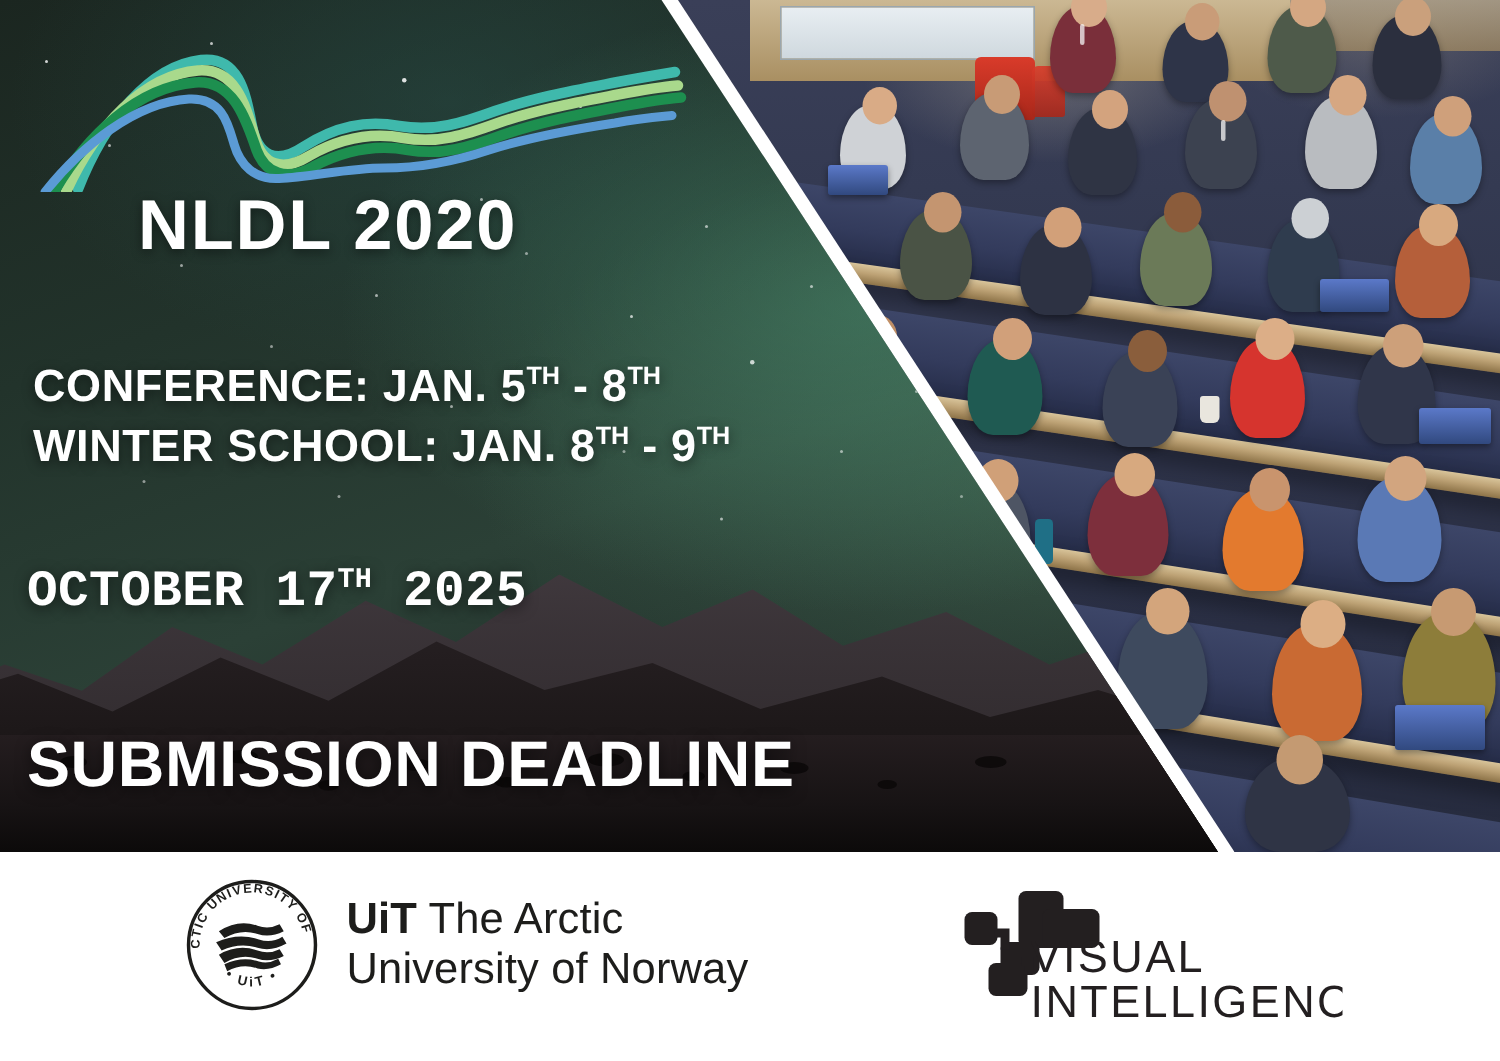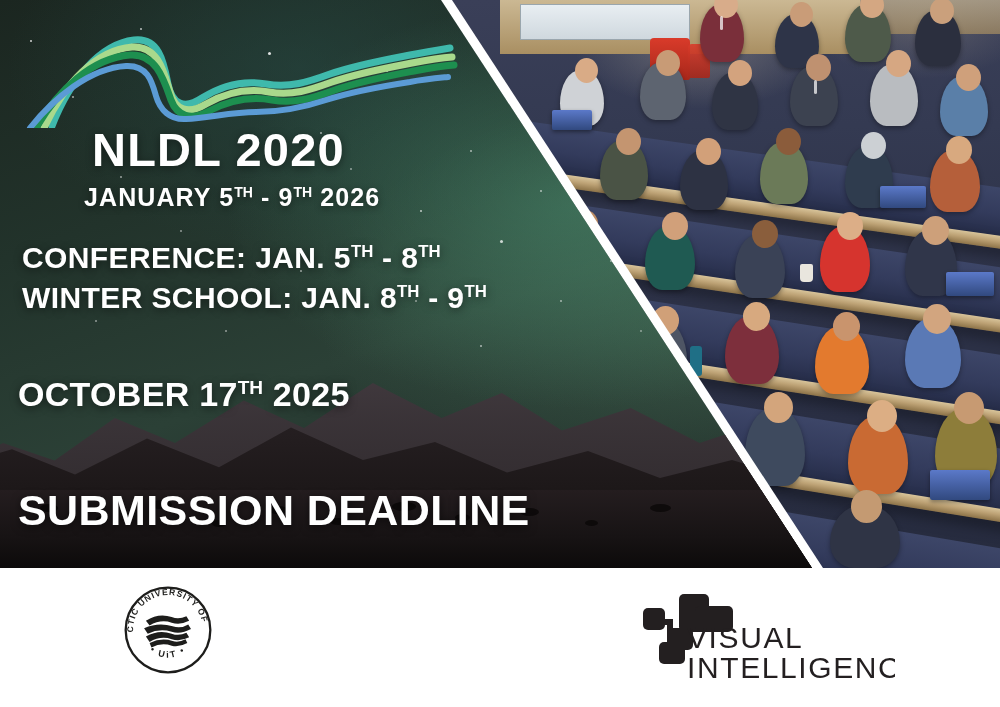--- a/index.html
+++ b/index.html
@@ -164,20 +164,21 @@
     position:absolute; left:22px; top:283px;
     font-size:30px; font-weight:700; letter-spacing:.4px;
     color:#ffffff; line-height:1;
     text-shadow:0 2px 8px rgba(0,0,0,.5);
   }
   .deadline-date {
     position:absolute; left:18px; top:377px;
     font-size:34px; font-weight:700; letter-spacing:.3px;
     color:#ffffff; line-height:1;
     text-shadow:0 2px 9px rgba(0,0,0,.55);
+    font-family:Liberation Mono, monospace;
   }
   .deadline-1 {
     position:absolute; left:18px; top:432px;
     font-size:43px; font-weight:700; letter-spacing:.4px;
     color:#ffffff; line-height:1;
     text-shadow:0 2px 10px rgba(0,0,0,.6);
   }
   .deadline-2 {
     position:absolute; left:18px; top:489px;
     font-size:43px; font-weight:700; letter-spacing:.4px;
@@ -434,23 +435,20 @@
                    C 142 92, 152 102, 168 101 C 190 100, 214 94, 238 94
                    C 262 94, 284 90, 308 82 C 336 73, 366 68, 392 64 C 408 61, 420 60, 430 59" stroke="#5b9bd5" stroke-width="6"></path>
         </g>
       </svg>
     </div>
 
     <div class="text-block">
 
       <div class="title-nldl">NLDL 2020</div>
 
-      <div class="title-dates">
-        <span>JANUARY 5</span><sup class="ord">TH</sup><span> - 9</span><sup class="ord">TH</sup><span> 2026</span>
-      </div>
 
       <div class="line-conf">
         <span>CONFERENCE: JAN. 5</span><sup class="ord">TH</sup><span> - 8</span><sup class="ord">TH</sup>
       </div>
 
       <div class="line-ws">
         <span>WINTER SCHOOL: JAN. 8</span><sup class="ord">TH</sup><span> - 9</span><sup class="ord">TH</sup>
       </div>
 
       <div class="deadline-date">
@@ -477,20 +475,24 @@
           <textPath href="#ringBot" startOffset="50%" text-anchor="middle">• UiT •</textPath>
         </text>
         <g fill="#1d1d1b">
           <path d="M26 40 q14 -9 28 -4 q8 3 16 -1 l3 5 q-10 5 -19 2 q-12 -4 -24 3 z"></path>
           <path d="M24 48 q16 -7 31 -2 q9 3 17 -2 l3 5 q-11 6 -21 3 q-13 -4 -26 2 z"></path>
           <path d="M26 57 q14 -8 28 -3 q8 3 16 -1 l3 5 q-10 5 -19 2 q-12 -4 -24 3 z"></path>
           <path d="M30 64 q13 -6 25 -2 q7 2 14 -2 l2 4 q-9 5 -17 3 q-11 -4 -22 2 z"></path>
         </g>
       </svg>
       <div class="uit-words">
+        <div>
+          <span class="bold">UiT</span><span> The Arctic</span>
+        </div>
+        <div>University of Norway</div>
       </div>
     </div>
 
     <div class="vi-logo">
       <svg width="258" height="90" viewBox="0 0 258 90" xmlns="http://www.w3.org/2000/svg">
         <g fill="#231f20">
 
           <rect x="6" y="16" width="22" height="22" rx="5"></rect>
           <rect x="42" y="2" width="30" height="38" rx="5"></rect>
           <rect x="58" y="14" width="38" height="26" rx="5"></rect>

